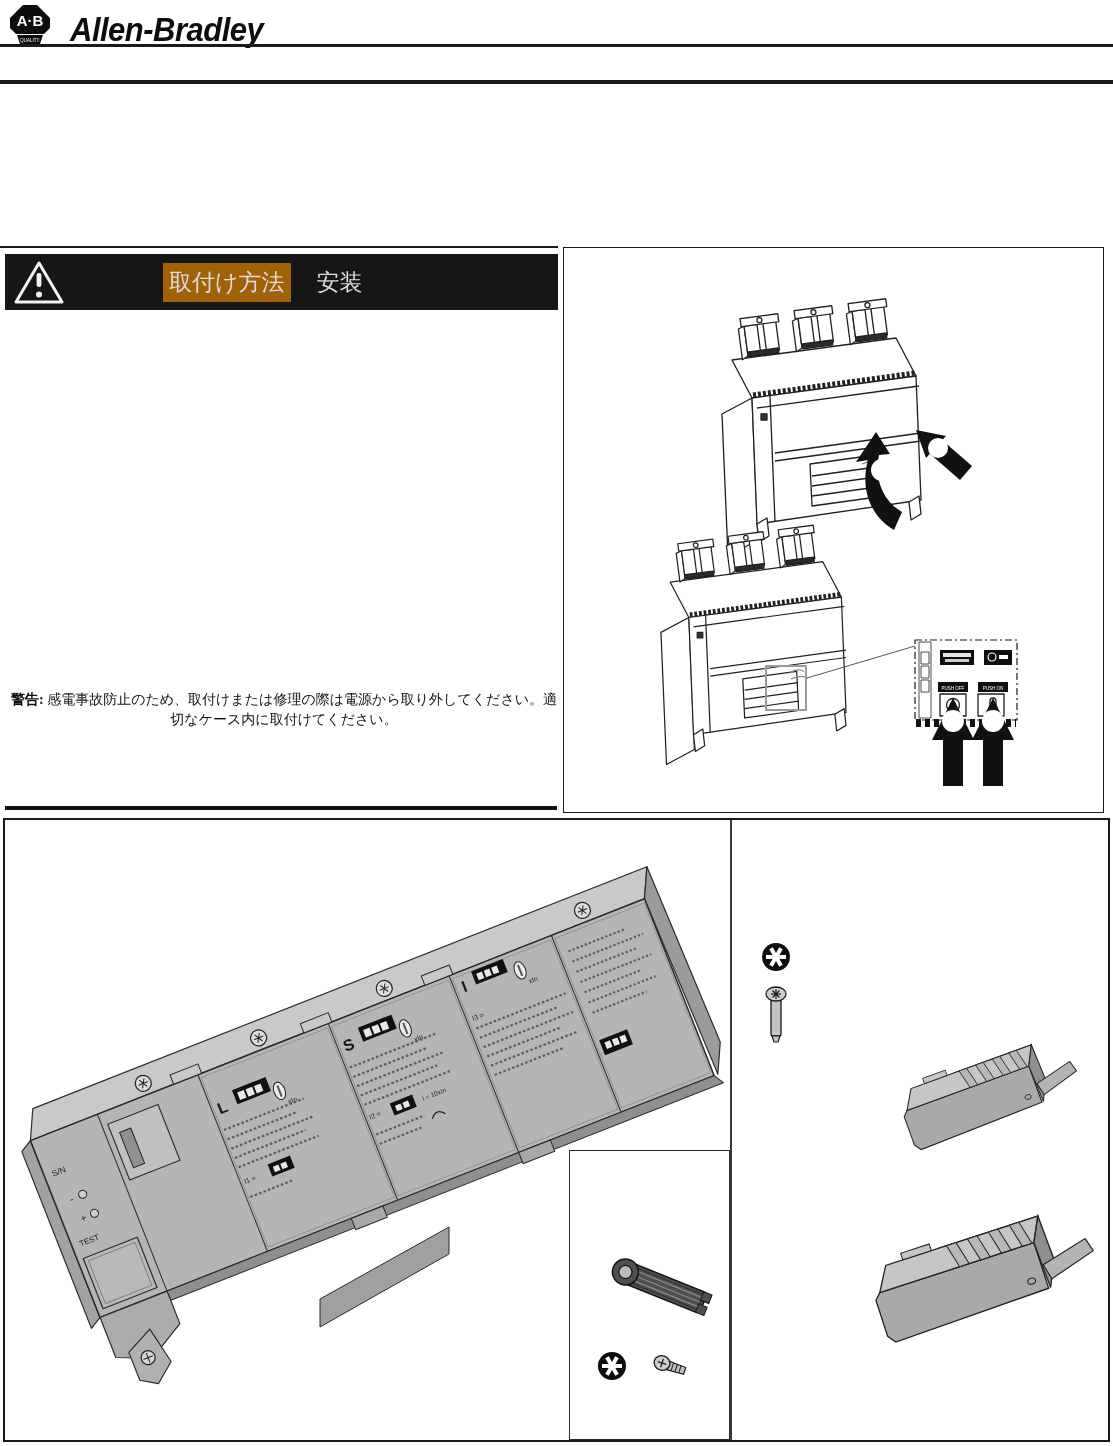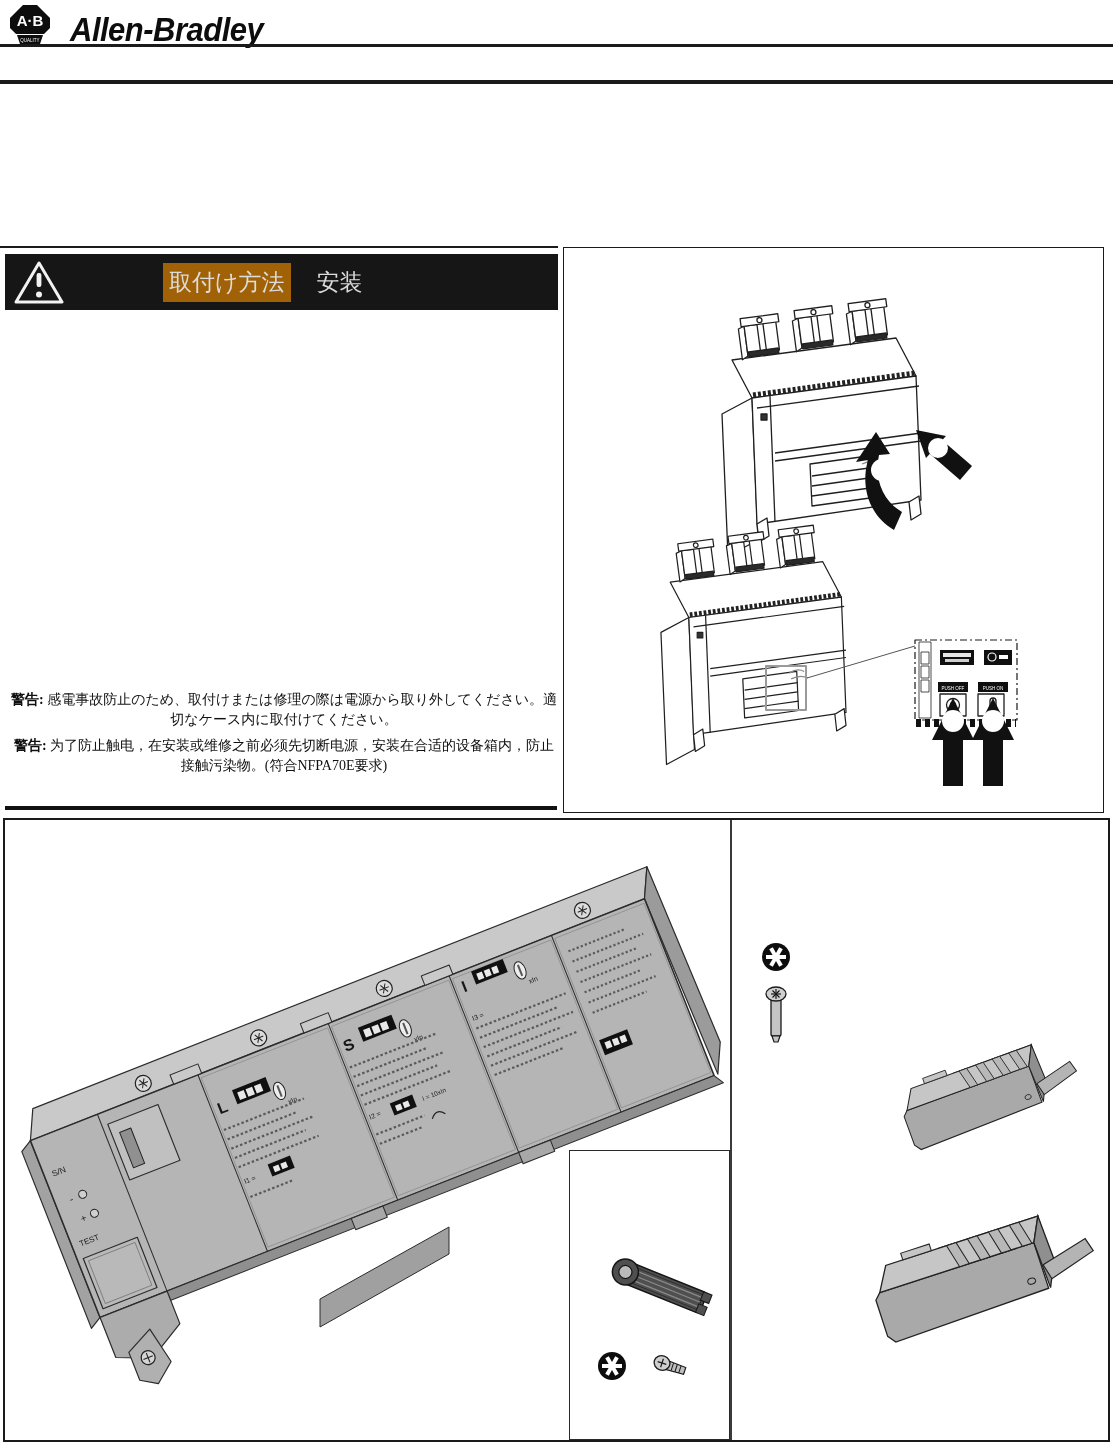--- a/index.html
+++ b/index.html
@@ -64,24 +64,20 @@
     </svg>
     <div class="title-text">
       <span class="title-ja">取付け方法</span><span class="title-zh">安装</span>
     </div>
   </div>
 
   <div class="warn-block warn-ja">
     <div><span class="warn-label">警告:</span>
       <span>感電事故防止のため、取付けまたは修理の際は電源から取り外してください。適切なケース内に取付けてください。</span></div>
   </div>
-  <div class="warn-block warn-zh">
-    <span class="warn-label">警告:</span>
-    <span>为了防止触电，在安装或维修之前必须先切断电源，安装在合适的设备箱内，防止接触污染物。(符合NFPA70E要求)</span>
-  </div>
   <div class="left-bottom-rule"></div>
 
   <div class="right-panel">
     <svg width="538" height="563" viewBox="0 0 538 563">
       <g stroke="#1f1f1f" fill="#ffffff" stroke-width="1.3" stroke-linejoin="round">
 
         <g id="bk">
           <polygon points="158,166 188,150 194,292 164,308"></polygon>
           <polygon points="188,150 352,128 332,90 168,112"></polygon>
           <polygon points="188,150 352,128 357,252 193,276"></polygon>

